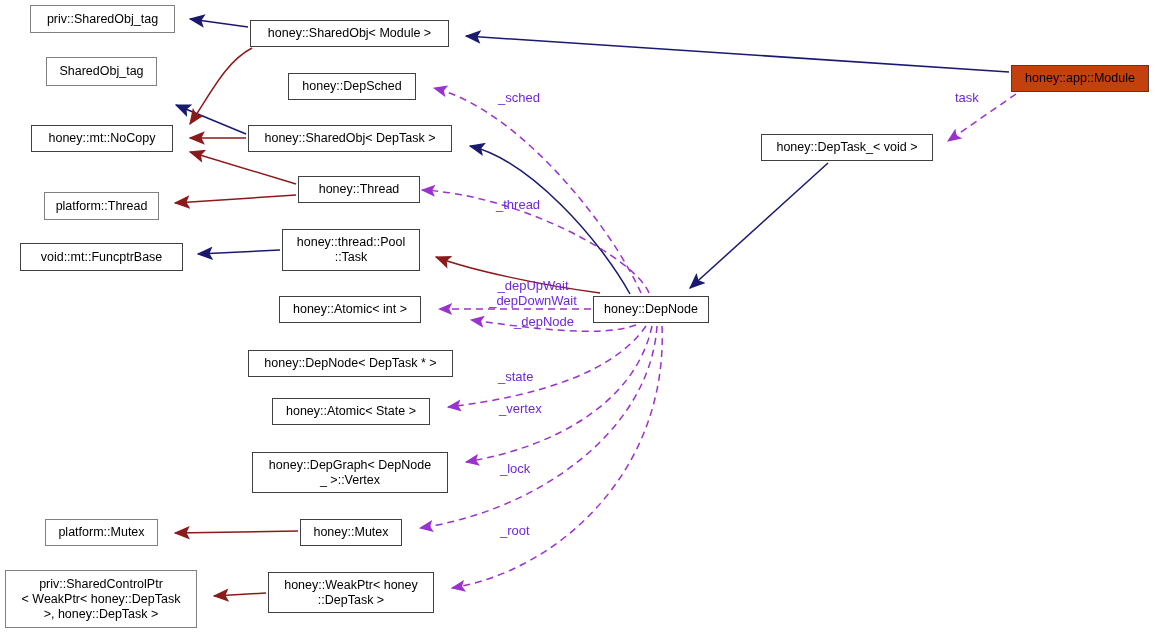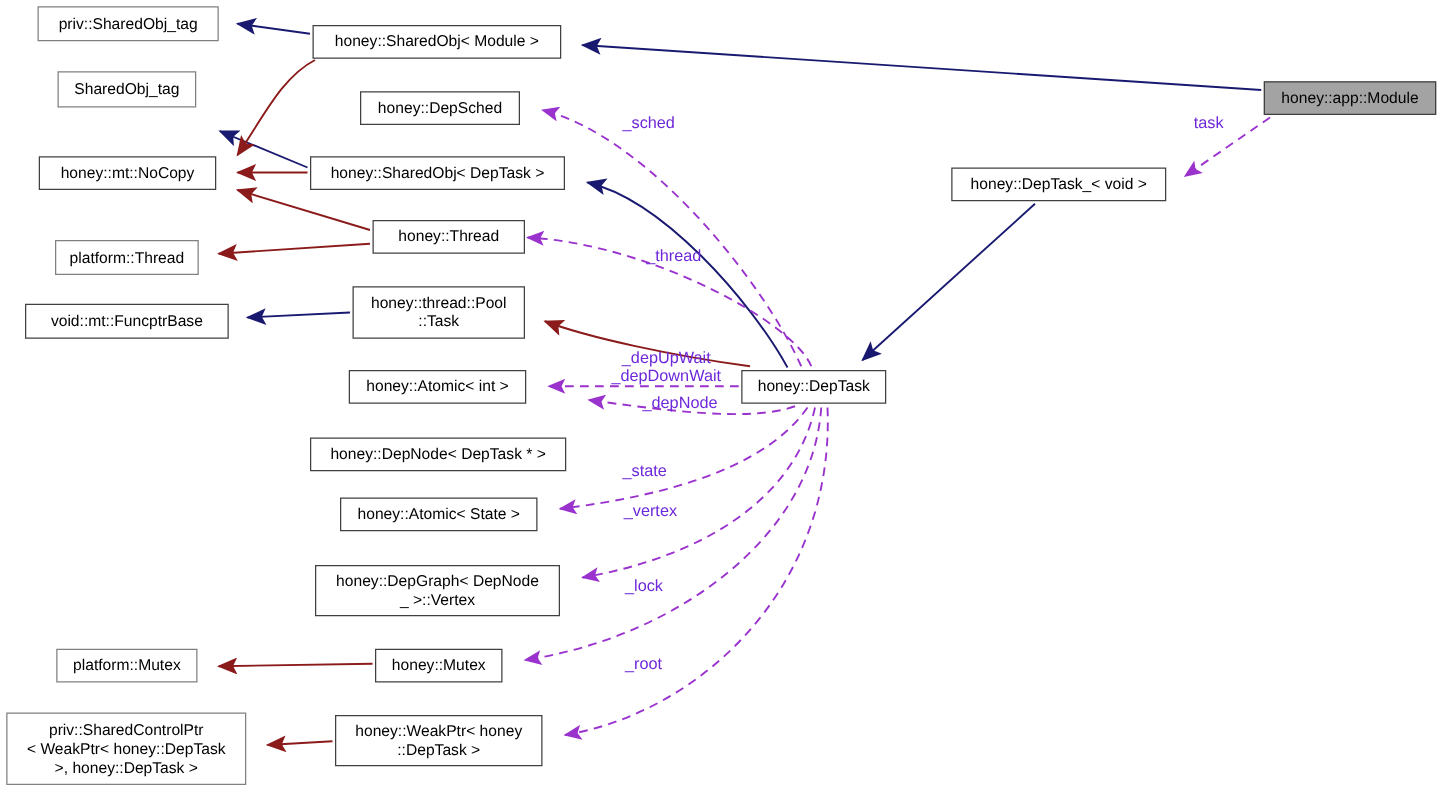--- a/index.html
+++ b/index.html
@@ -38,21 +38,21 @@
     border: 1px solid #808080;
     padding: 0 4px;
     white-space: pre-line;
     z-index: 3;
   }
   .node.documented {
     border: 1.6px solid #404040;
   }
   .node.focus {
     border: 1.6px solid #404040;
-    background: #a3a3a3;
+    background: #c2410c;
   }
   .edge-label {
     position: absolute;
     font-size: 13px;
     line-height: 15px;
     color: #6d28d9;
     background: transparent;
     white-space: pre-line;
     text-align: center;
     z-index: 4;
@@ -148,28 +148,28 @@
       <div class="node documented" style="left: 282px; top: 229px; width: 138px; height: 42px;">honey::thread::Pool
 ::Task</div>
       <div class="node documented" style="left: 279px; top: 296px; width: 142px; height: 27px;">honey::Atomic&lt; int &gt;</div>
       <div class="node documented" style="left: 248px; top: 350px; width: 205px; height: 27px;">honey::DepNode&lt; DepTask * &gt;</div>
       <div class="node documented" style="left: 272px; top: 398px; width: 158px; height: 27px;">honey::Atomic&lt; State &gt;</div>
       <div class="node documented" style="left: 252px; top: 452px; width: 196px; height: 41px;">honey::DepGraph&lt; DepNode
 _ &gt;::Vertex</div>
       <div class="node documented" style="left: 300px; top: 519px; width: 102px; height: 27px;">honey::Mutex</div>
       <div class="node documented" style="left: 268px; top: 572px; width: 166px; height: 41px;">honey::WeakPtr&lt; honey
 ::DepTask &gt;</div>
-      <div class="node documented" style="left: 593px; top: 296px; width: 116px; height: 27px;">honey::DepTask</div>
+      <div class="node documented" style="left: 593px; top: 296px; width: 116px; height: 27px;">honey::DepNode</div>
       <div class="node documented" style="left: 761px; top: 134px; width: 172px; height: 27px;">honey::DepTask_&lt; void &gt;</div>
       <div class="node focus" style="left: 1011px; top: 65px; width: 138px; height: 27px;">honey::app::Module</div>
     </div>
   <div id="label-layer">
       <div class="edge-label" style="left: 498px; top: 90px; width: 60px; text-align: left;">_sched</div>
       <div class="edge-label" style="left: 955px; top: 90px; width: 45px; text-align: left;">task</div>
-      <div class="edge-label" style="left: 496px; top: 197px; width: 65px; text-align: right;">_thread</div>
+      <div class="edge-label" style="left: 496px; top: 197px; width: 65px; text-align: left;">_thread</div>
       <div class="edge-label" style="left: 481px; top: 278px; width: 104px; text-align: center;">_depUpWait
 _depDownWait</div>
       <div class="edge-label" style="left: 490px; top: 314px; width: 84px; text-align: right;">_depNode</div>
       <div class="edge-label" style="left: 498px; top: 369px; width: 58px; text-align: left;">_state</div>
       <div class="edge-label" style="left: 499px; top: 401px; width: 62px; text-align: left;">_vertex</div>
       <div class="edge-label" style="left: 500px; top: 461px; width: 52px; text-align: left;">_lock</div>
       <div class="edge-label" style="left: 500px; top: 523px; width: 52px; text-align: left;">_root</div>
     </div>
 
 </div>

